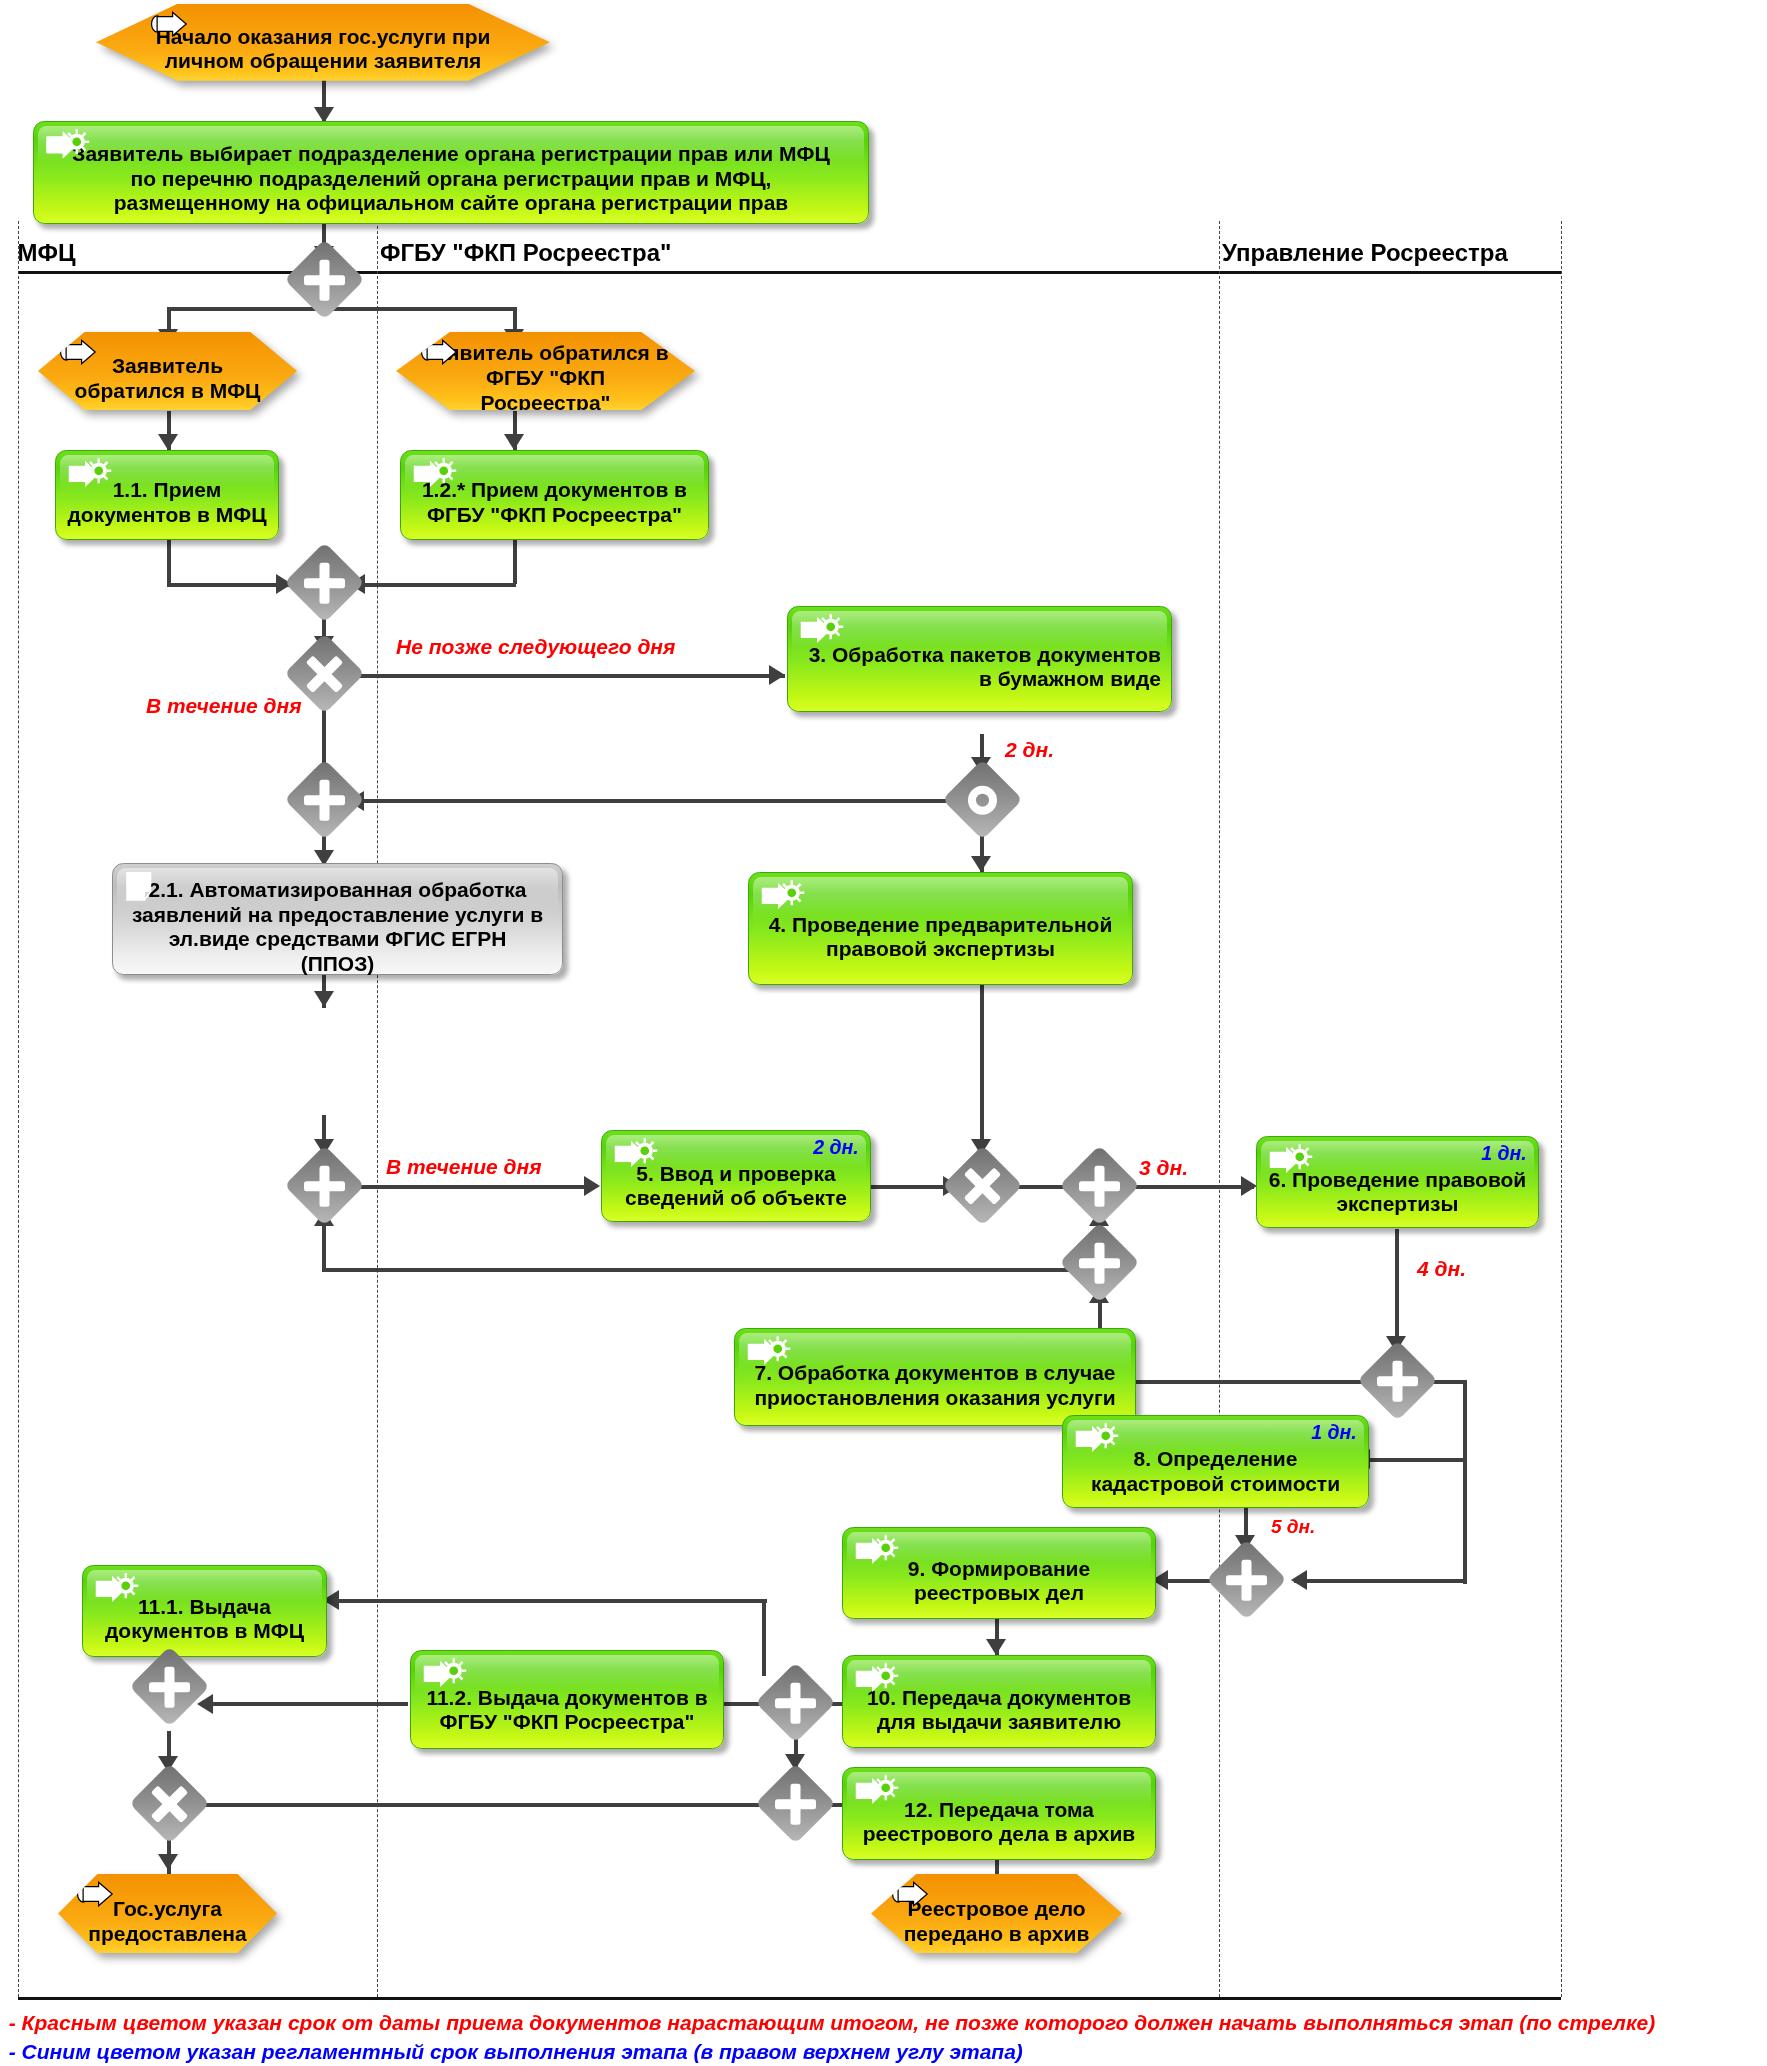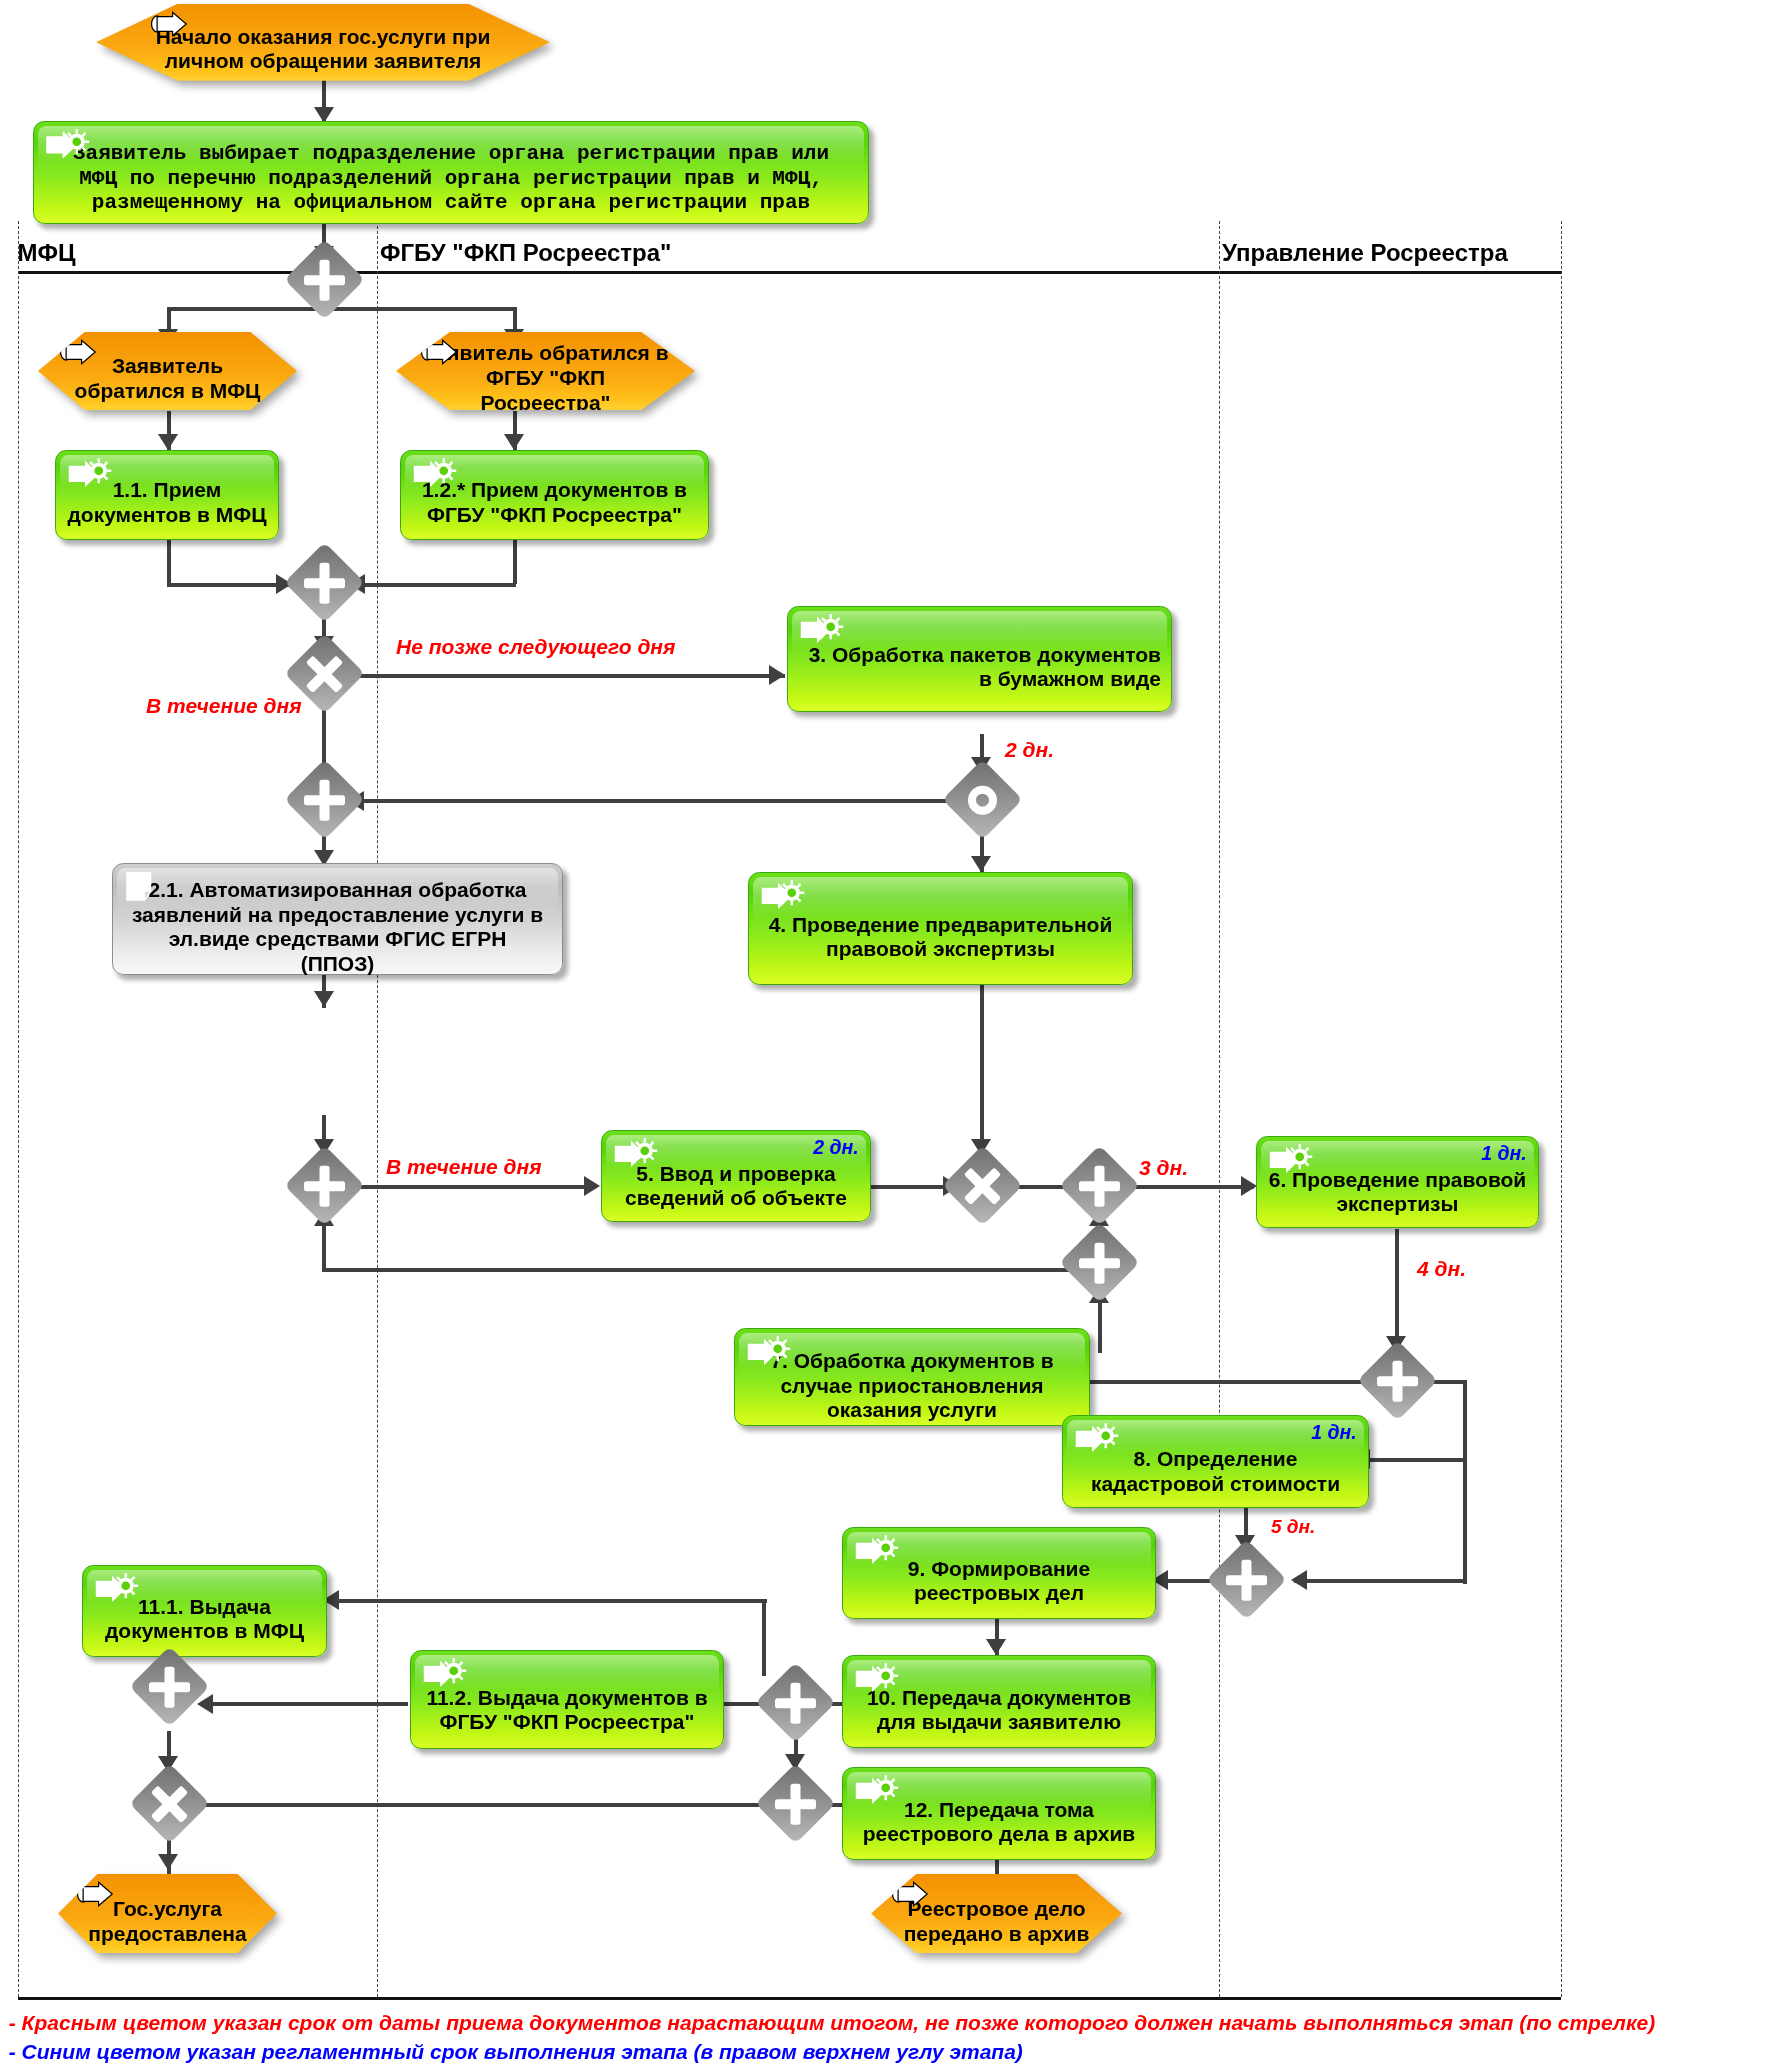--- a/index.html
+++ b/index.html
@@ -289,21 +289,21 @@
       <line x1="32" y1="22" x2="39" y2="22"></line>
             <line x1="65" y1="22" x2="72" y2="22"></line>
       <line x1="38" y1="8" x2="43" y2="13"></line>
             <line x1="61" y1="31" x2="66" y2="36"></line>
       <line x1="66" y1="8" x2="61" y2="13"></line>
             <line x1="43" y1="31" x2="38" y2="36"></line>
           </g>
         </g>
       <circle cx="52" cy="22" r="7" fill="#5ad00a"></circle>
     </svg>
-    <div class="lbl" style="padding:12.6px 38px 0 38px;font-family:Liberation Mono, monospace;">Заявитель выбирает подразделение органа регистрации прав или МФЦ по перечню подразделений органа регистрации прав и МФЦ, размещенному на официальном сайте органа регистрации прав</div>
+    <div class="lbl" style="padding:12.6px 38px 0 38px;">Заявитель выбирает подразделение органа регистрации прав или МФЦ по перечню подразделений органа регистрации прав и МФЦ, размещенному на официальном сайте органа регистрации прав</div>
   </div>
 
   <div class="task" style="left:55px;top:450px;width:224px;height:90px;">
     <div class="inner"></div>
     <svg class="ico-gear" viewBox="0 0 76 56">
       <path d="M4 14 L30 14 L30 6 L52 27 L30 48 L30 40 L4 40 Z" fill="#fff"></path>
       <g fill="#fff">
           <circle cx="52" cy="22" r="13"></circle>
       <g stroke="#fff" stroke-width="4">
             <line x1="52" y1="2" x2="52" y2="9"></line>
@@ -436,21 +436,21 @@
       <line x1="66" y1="8" x2="61" y2="13"></line>
             <line x1="43" y1="31" x2="38" y2="36"></line>
           </g>
         </g>
       <circle cx="52" cy="22" r="7" fill="#5ad00a"></circle>
     </svg>
     <div class="dur">1 дн.</div>
     <div class="lbl" style="padding-top:20px;">6. Проведение правовой экспертизы</div>
   </div>
 
-  <div class="task" style="left:734px;top:1328px;width:356px;height:98px;">
+  <div class="task" style="left:734px;top:1328px;width:402px;height:98px;">
     <div class="inner"></div>
     <svg class="ico-gear" viewBox="0 0 76 56">
       <path d="M4 14 L30 14 L30 6 L52 27 L30 48 L30 40 L4 40 Z" fill="#fff"></path>
       <g fill="#fff">
           <circle cx="52" cy="22" r="13"></circle>
       <g stroke="#fff" stroke-width="4">
             <line x1="52" y1="2" x2="52" y2="9"></line>
             <line x1="52" y1="35" x2="52" y2="42"></line>
       <line x1="32" y1="22" x2="39" y2="22"></line>
             <line x1="65" y1="22" x2="72" y2="22"></line>

